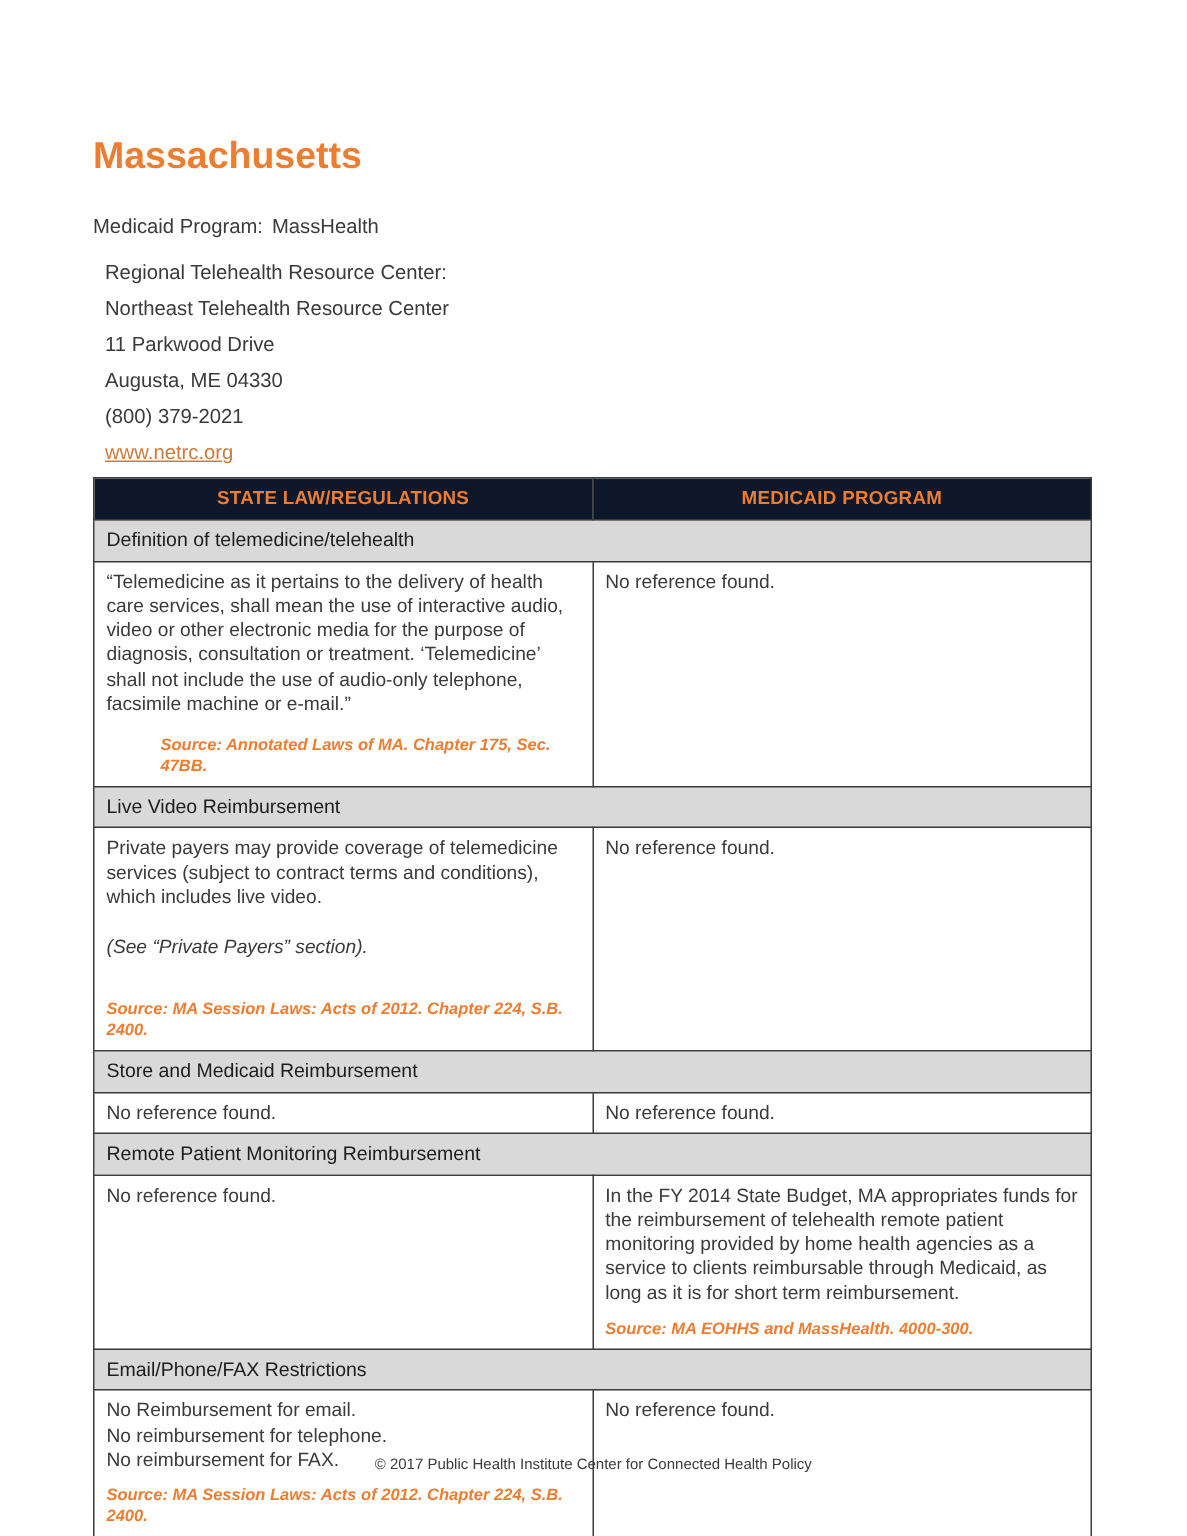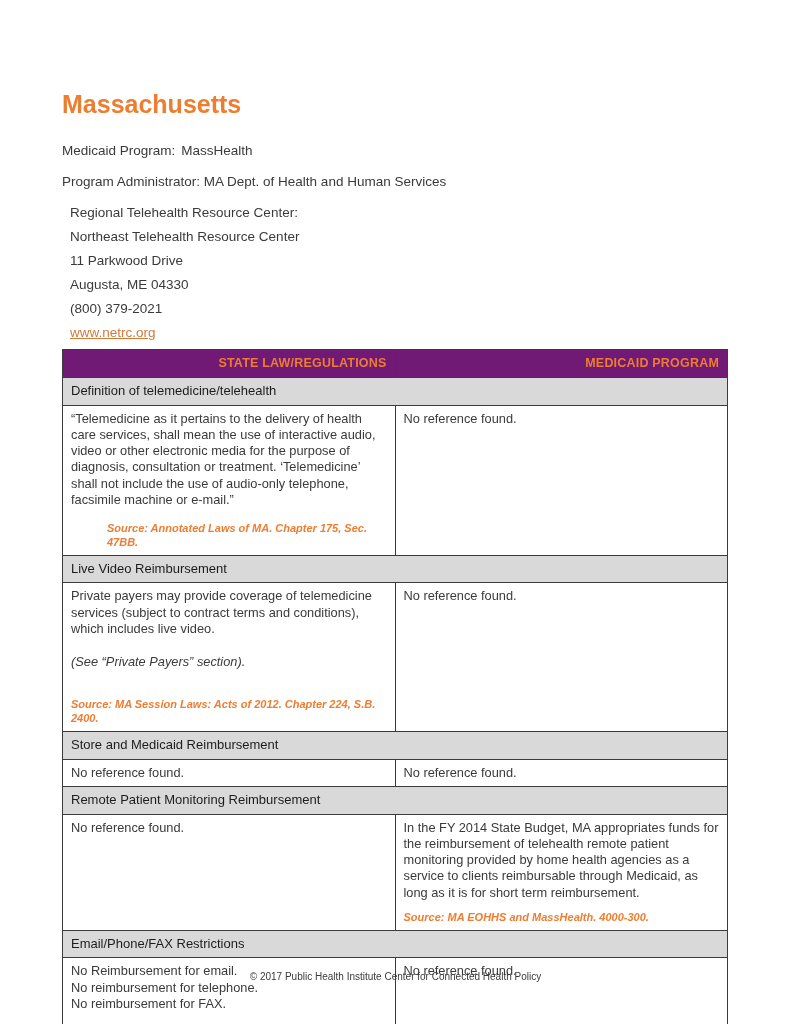--- a/index.html
+++ b/index.html
@@ -48,25 +48,25 @@
     margin-top: 7px;
   }
   table.policy th, table.policy td {
     border: 1px solid #3b3b3b;
     vertical-align: top;
     padding: 5px 8px;
     font-size: 12.8px;
     line-height: 1.27;
   }
   tr.thead-row th {
-    background: #701a75;
+    background: #0f172a;
     color: #ed7d31;
     font-size: 12.5px;
     font-weight: bold;
-    text-align: right;
+    text-align: center;
     height: 28px;
     vertical-align: middle;
     letter-spacing: 0.2px;
   }
   tr.section-row td {
     background: #d9d9d9;
     font-weight: normal;
     color: #1c1c1c;
     height: 24px;
     vertical-align: middle;
@@ -100,21 +100,20 @@
 </head>
 <body>
 
 <div class="page">
   <div class="content">
 
     <h1 class="doc-title">Massachusetts</h1>
 
     <p class="meta-line"><span class="b">Medicaid Program:</span><span class="meta-val-gap">MassHealth</span></p>
 
-    <p class="meta-line"><span class="b">Program Administrator:</span> <span>MA Dept. of Health and Human Services</span></p>
 
     <div class="rtrc-block">
       <p class="b">Regional Telehealth Resource Center:</p>
       <p>Northeast Telehealth Resource Center</p>
       <p>11 Parkwood Drive</p>
       <p>Augusta, ME 04330</p>
       <p>(800) 379-2021</p>
       <p><a class="link">www.netrc.org</a></p>
     </div>
 

